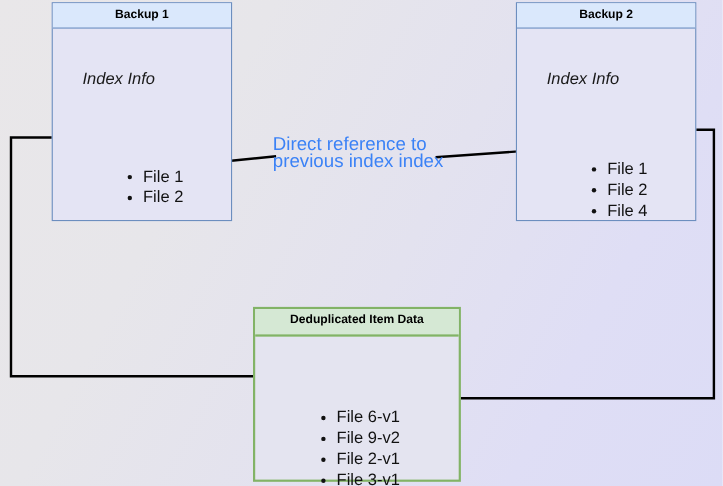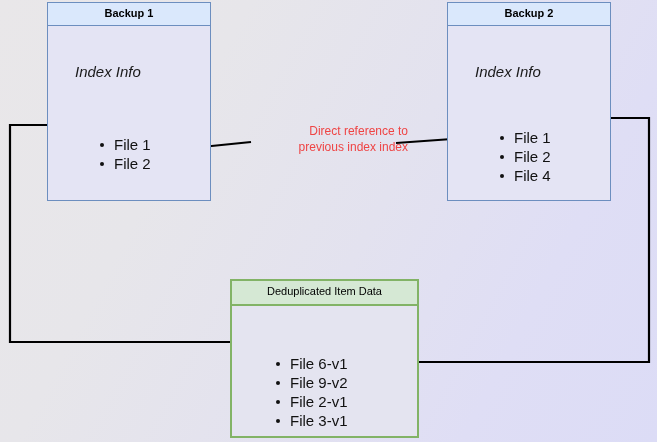--- a/index.html
+++ b/index.html
@@ -48,40 +48,40 @@
     height: 22px;
   }
   .box-green {
     border: 2px solid #82b366;
     background: #e4e4f0;
   }
   .box-green .box-header {
     background: #d5e8d4;
     border-bottom: 2px solid #82b366;
     color: #000000;
-    font-weight: normal;
+    font-weight: bold;
     font-size: 11px;
     text-align: center;
     line-height: 21px;
     height: 23px;
   }
   .box-body {
     position: relative;
     height: calc(100% - 22px);
   }
   .section-label {
     position: absolute;
     font-size: 15px;
     color: #1a1a1a;
     white-space: nowrap;
     font-style: italic;
   }
   .bullet-list {
     position: absolute;
-    margin: 0;
+    margin: 16px;
     padding: 0;
     list-style: none;
   }
   .bullet-list li {
     font-size: 15px;
     color: #111111;
     line-height: 19px;
     white-space: nowrap;
     position: relative;
     padding-left: 16px;
@@ -92,23 +92,23 @@
     left: 2px;
     top: 8px;
     width: 4px;
     height: 4px;
     border-radius: 50%;
     background: #111111;
   }
   
   .caption {
     position: absolute;
-    font-size: 12px;
-    color: #ef4444;
-    text-align: right;
+    font-size: 17px;
+    color: #3b82f6;
+    text-align: left;
     line-height: 16px;
     white-space: nowrap;
   }
 </style>
 </head>
 <body>
 
 <div class="canvas">
 
   <svg class="svg-layer" viewBox="0 0 657 442" width="657" height="442">
@@ -139,21 +139,21 @@
     <div class="box-header">Backup 1</div>
     <div class="box-body">
       <div class="section-label" style="left:27px; top:37px;">Index Info</div>
       <ul class="bullet-list" style="left:50px; top:109px;">
         <li>File 1</li>
         <li>File 2</li>
       </ul>
     </div>
   </div>
 
-  <div class="box box-blue" style="left:447px; top:2px; width:164px; height:199px;">
+  <div class="box box-blue" style="left:469px; top:2px; width:164px; height:199px;">
     <div class="box-header">Backup 2</div>
     <div class="box-body">
       <div class="section-label" style="left:27px; top:37px;">Index Info</div>
       <ul class="bullet-list" style="left:50px; top:102px;">
         <li>File 1</li>
         <li>File 2</li>
         <li>File 4</li>
       </ul>
     </div>
   </div>

